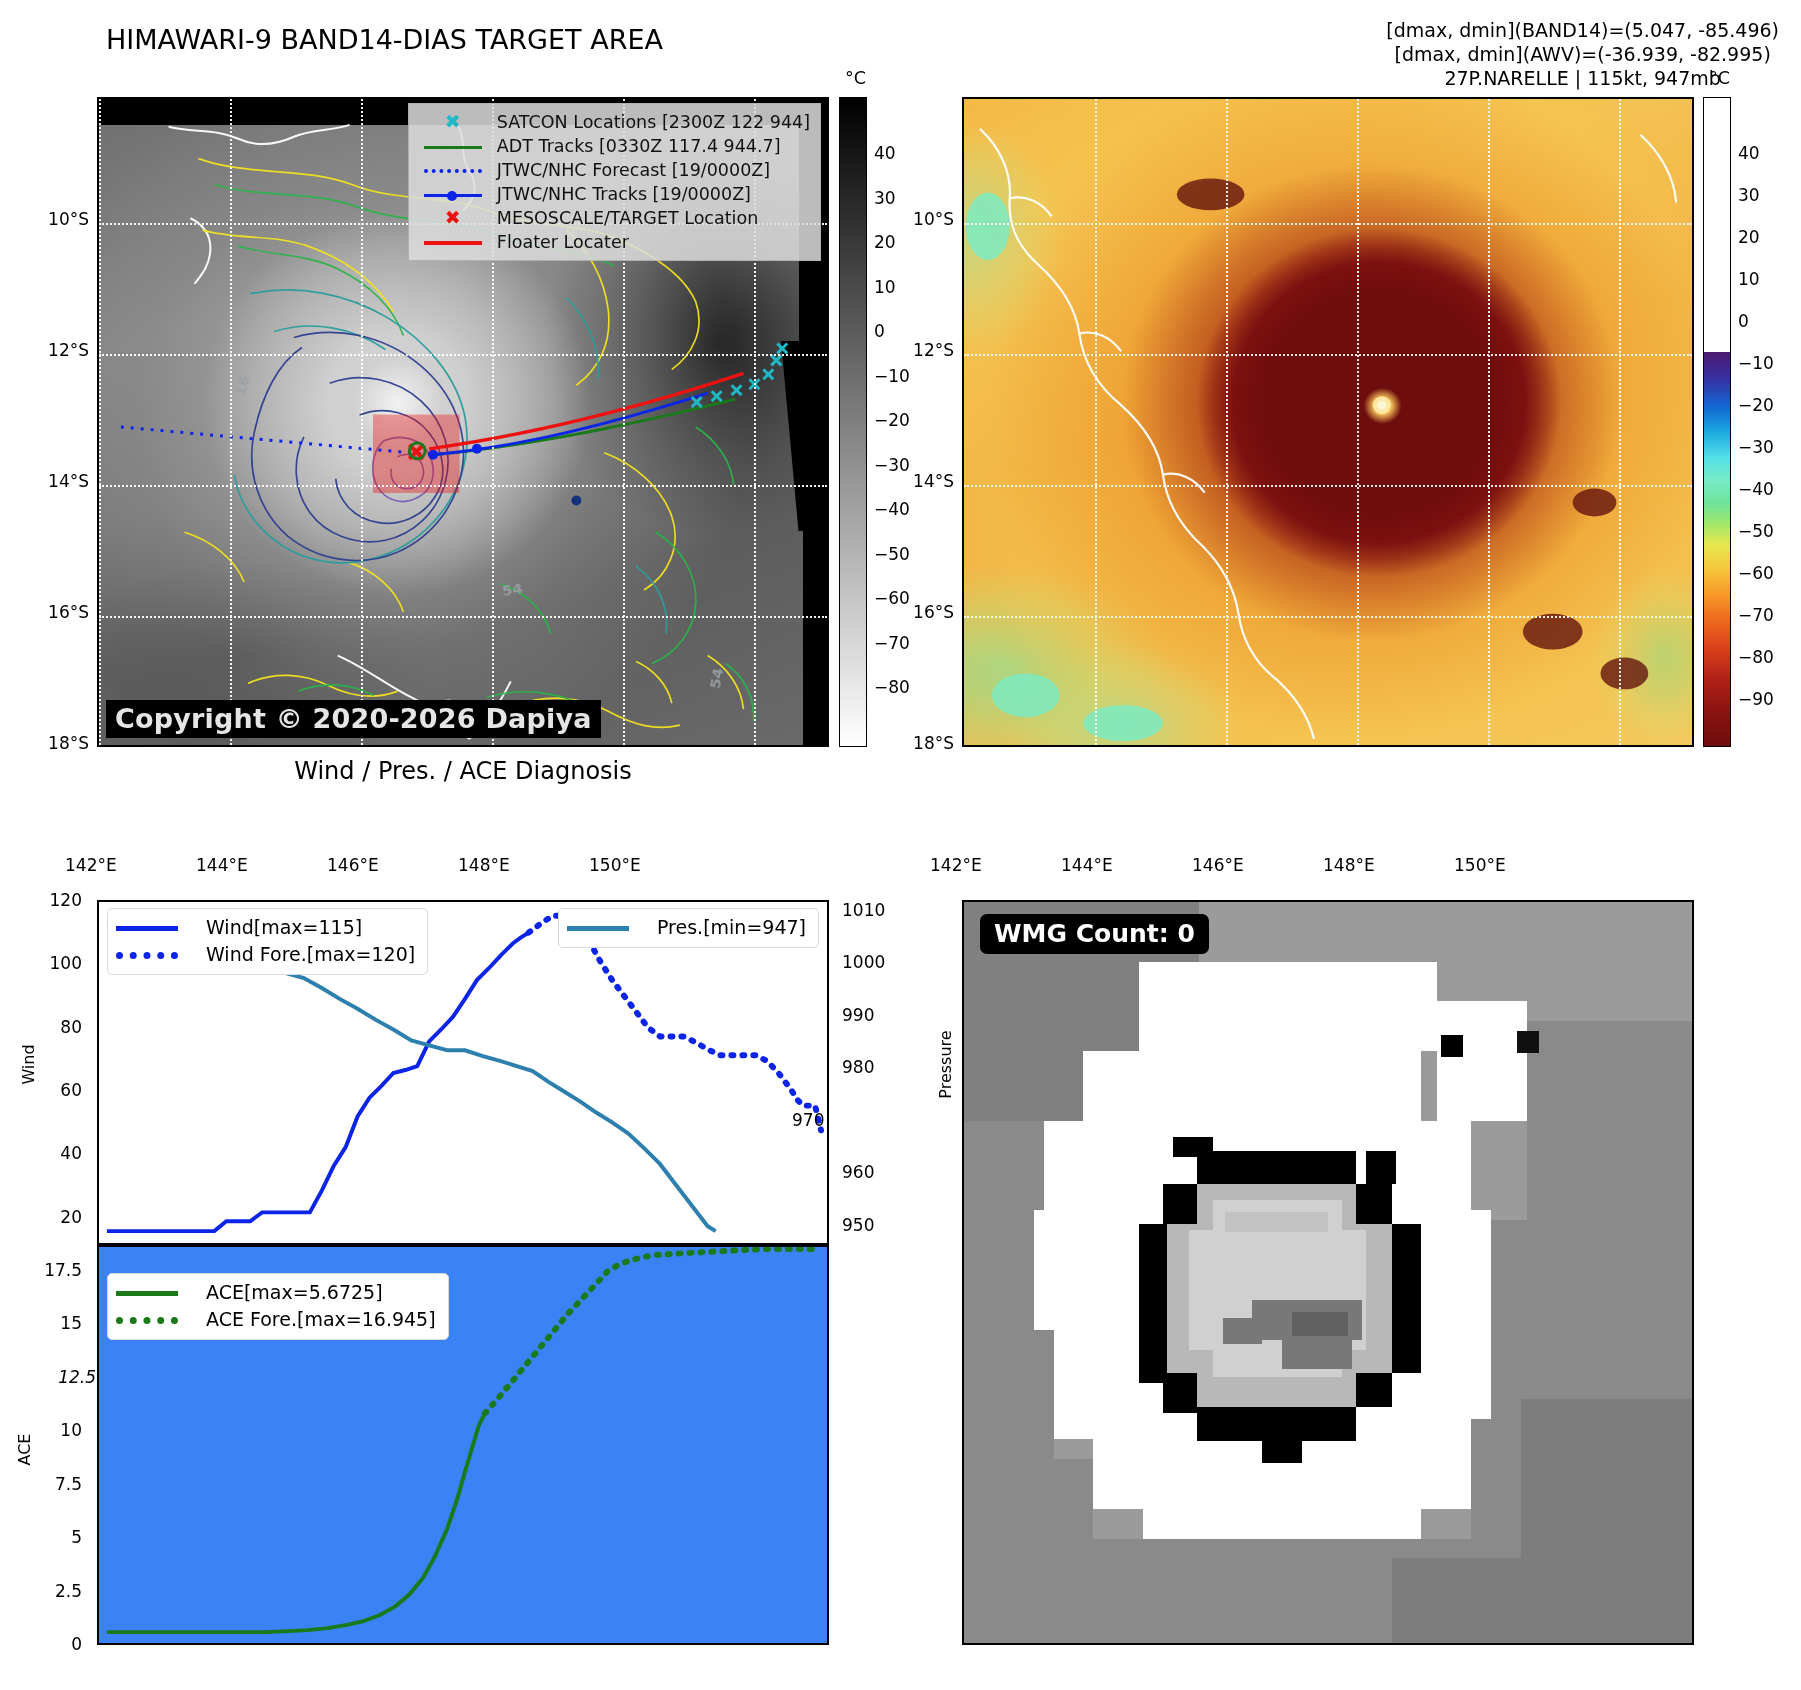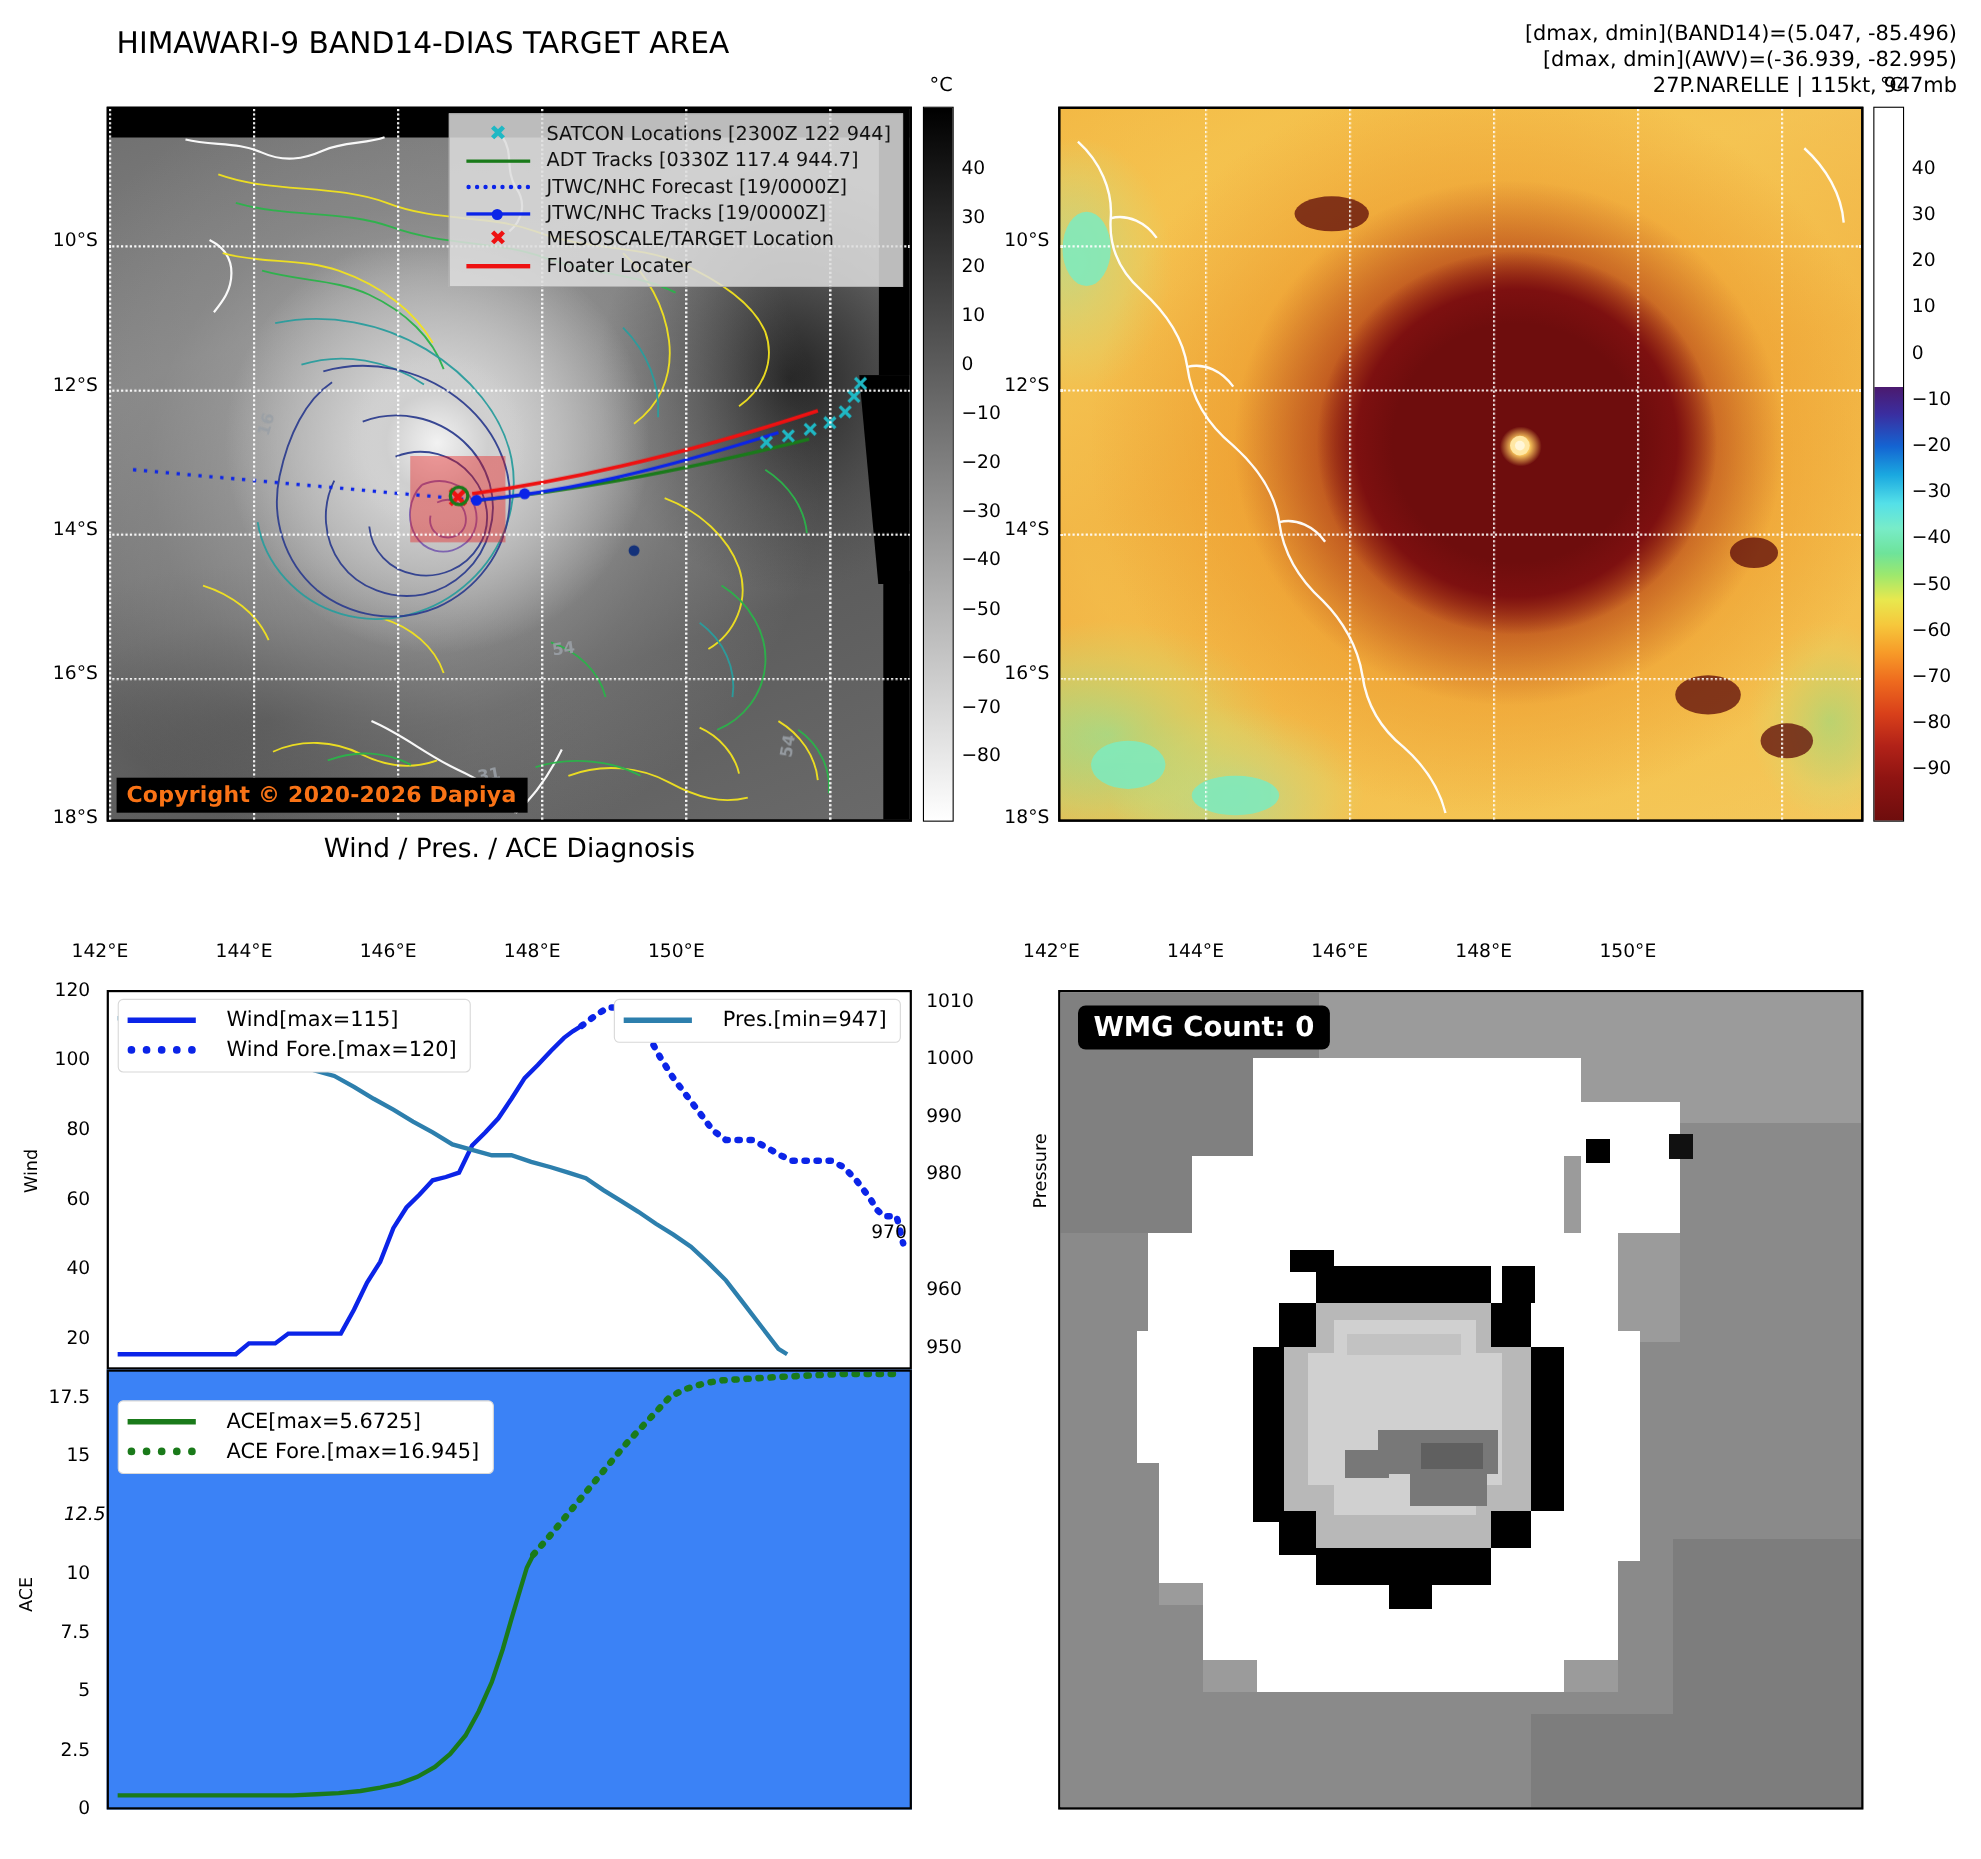--- a/index.html
+++ b/index.html
@@ -6,21 +6,21 @@
   html, body { margin:0; padding:0; }
   body {
     width:1801px; height:1690px; background:#ffffff;
     font-family:"DejaVu Sans", sans-serif; color:#000;
     position:relative; overflow:hidden;
   }
   .fig { position:absolute; inset:0; }
 
   
   #title-block { position:absolute; left:106px; top:22px; font-size:27px; line-height:36px; }
-  #header-right { position:absolute; right:22px; top:18px; text-align:right; font-size:19px; line-height:24px; }
+  #header-right { position:absolute; right:22px; top:18px; text-align:center; font-size:19px; line-height:24px; }
 
   
   .panel { position:absolute; border:2.5px solid #000; overflow:hidden; background:#000; }
 
   
   #panel-ir { left:97px; top:97px; width:732px; height:650px; }
   #ir-canvas { position:absolute; inset:0; }
   .ir-base {
     position:absolute; inset:0;
     background:
@@ -46,22 +46,22 @@
   #ir-legend td.k { width:72px; text-align:center; }
   #ir-legend td.v { padding-left:8px; white-space:nowrap; }
   .glyph-x { font-size:19px; font-weight:bold; line-height:1; }
   .swatch-line { display:inline-block; width:58px; height:0; border-top:3px solid #000; vertical-align:middle; }
   .swatch-dot { display:inline-block; width:58px; height:0; border-top:4px dotted #0b24e8; vertical-align:middle; }
   .swatch-track { display:inline-block; width:58px; position:relative; height:10px; vertical-align:middle; }
   .swatch-track::before { content:""; position:absolute; top:4px; left:0; right:0; height:3px; background:#0b24e8; }
   .swatch-track::after { content:""; position:absolute; top:1px; left:23px; width:10px; height:10px; border-radius:50%; background:#0b24e8; }
 
   #copyright {
-    position:absolute; left:7px; bottom:7px; background:#000; color:#f97316;
-    font-size:20px; font-weight:bold; padding:3px 9px 4px 9px; letter-spacing:.2px;
+    position:absolute; left:7px; bottom:7px; background:#000; color:#e5e5e5;
+    font-size:27px; font-weight:bold; padding:3px 9px 4px 9px; letter-spacing:.2px;
   }
 
   
   .tick { position:absolute; font-size:17px; color:#000; white-space:nowrap; }
   .tick-y { text-align:right; }
 
   
   .cbar { position:absolute; border:1.6px solid #000; }
   .cbar-title { position:absolute; font-size:17.5px; }
   #cb-ir { left:839px; top:97px; width:28px; height:650px;

